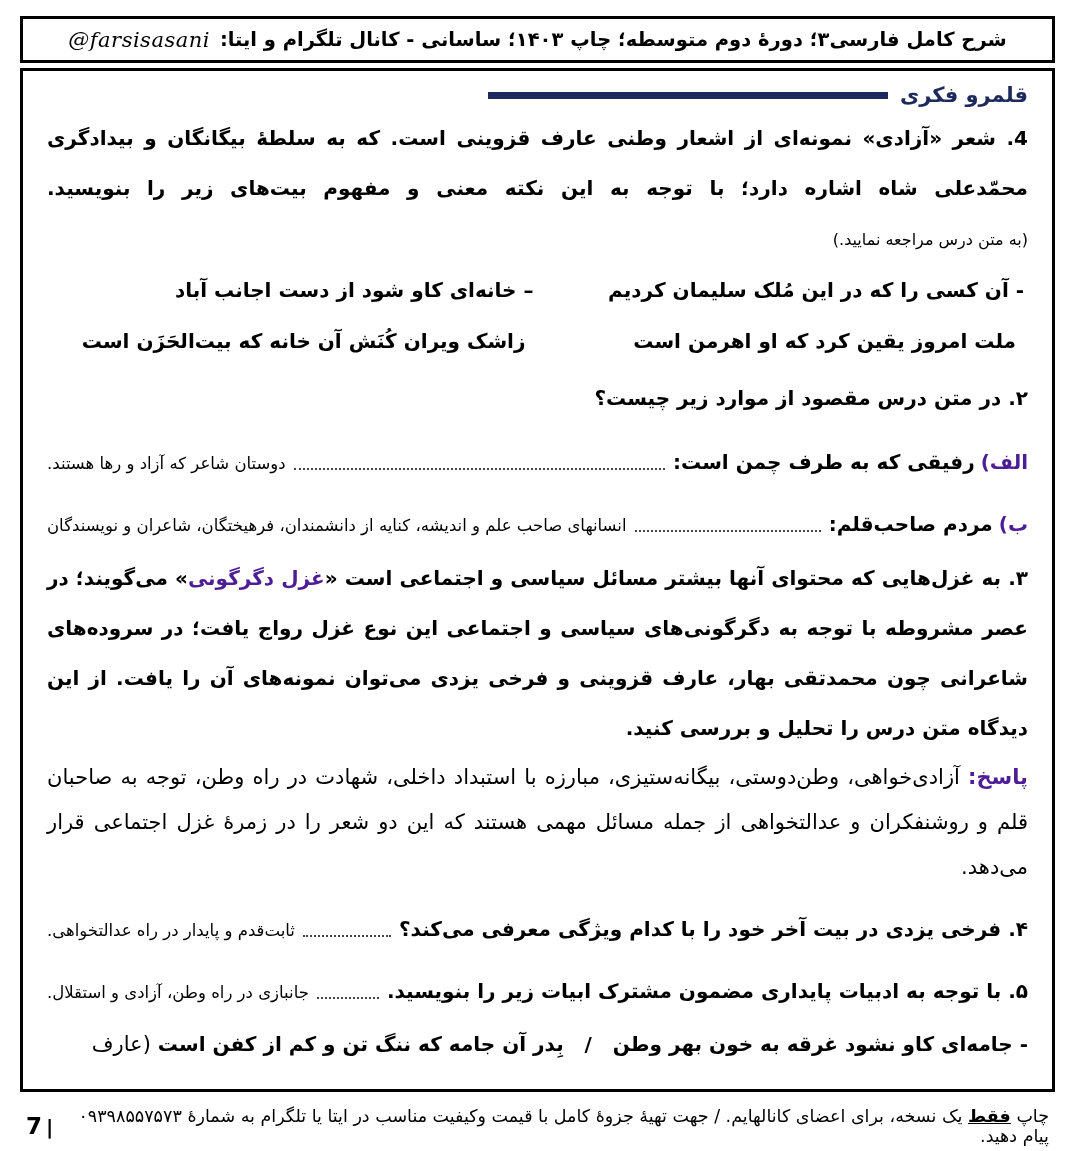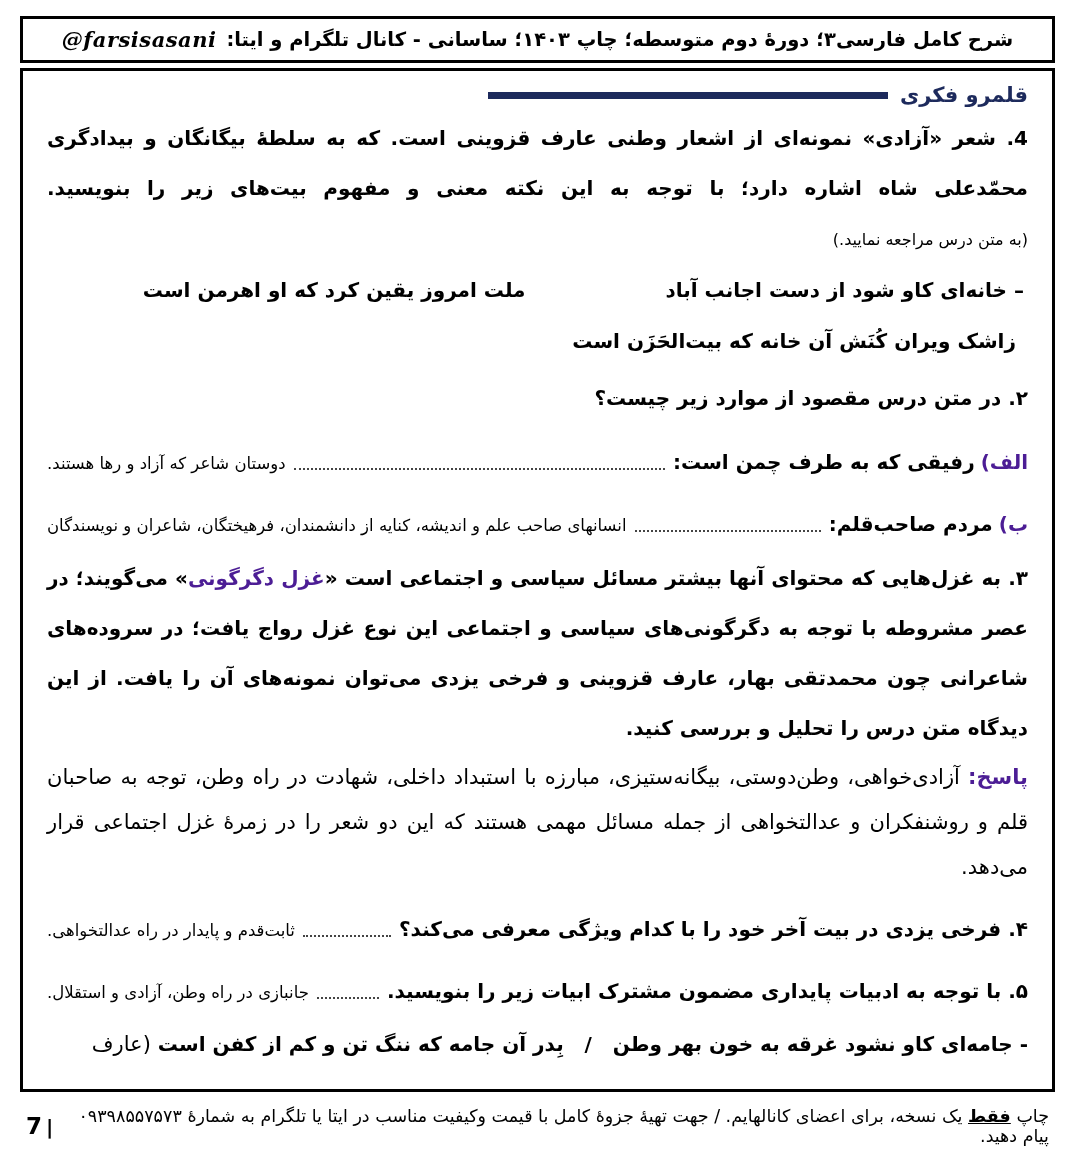--- a/index.html
+++ b/index.html
@@ -12,21 +12,21 @@
   }
   .page{box-sizing:border-box;width:1075px;height:1151px;padding:16px 20px 0;}
   
   .header-box{
     box-sizing:border-box;height:47px;border:3px solid #000;
     display:flex;align-items:center;justify-content:center;gap:10px;
     font-weight:bold;font-size:19.5px;background:#fff;
   }
   .handle{
     font-family:"DejaVu Serif", serif;
-    font-style:italic;font-weight:bold;font-size:21px;direction:ltr;
+    font-style:italic;font-weight:normal;font-size:21px;direction:ltr;
     letter-spacing:.5px;
   }
   
   .main-box{
     box-sizing:border-box;margin-top:5px;height:1024px;
     border:3px solid #000;padding:4px 24px 0;overflow:hidden;background:#fff;
   }
   .section-head{display:flex;align-items:center;margin:8px 0 2px;}
   .sh-title{font-weight:bold;font-size:21px;color:#1d2a5c;}
   .sh-rule{height:7px;width:400px;background:#1d2a5c;margin-right:12px;}
@@ -76,20 +76,21 @@
   <div class="main-box">
 
     <div class="section-head">
       <span class="sh-title">قلمرو فکری</span>
       <span class="sh-rule"></span>
     </div>
 
     <p class="q"><span>4. شعر «آزادی» نمونه‌ای از اشعار وطنی عارف قزوینی است. که به سلطهٔ بیگانگان و بیدادگری محمّدعلی شاه اشاره دارد؛ با توجه به این نکته معنی و مفهوم بیت‌های زیر را بنویسید. </span><span class="note">(به متن درس مراجعه نمایید.)</span></p>
 
     <div class="verse-grid">
+      <div class="hemi">- آن کسی را که در این مُلک سلیمان کردیم</div>
       <div class="hemi">– خانه‌ای کاو شود از دست اجانب آباد</div>
       <div class="hemi hemi2">ملت امروز یقین کرد که او اهرمن است</div>
       <div class="hemi hemi2">زاشک ویران کُنَش آن خانه که بیت‌الحَزَن است</div>
     </div>
 
     <p class="q">۲. در متن درس مقصود از موارد زیر چیست؟</p>
 
     <div class="qa-row">
       <span class="label red">الف)</span>
       <span class="prompt">رفیقی که به طرف چمن است:</span>

